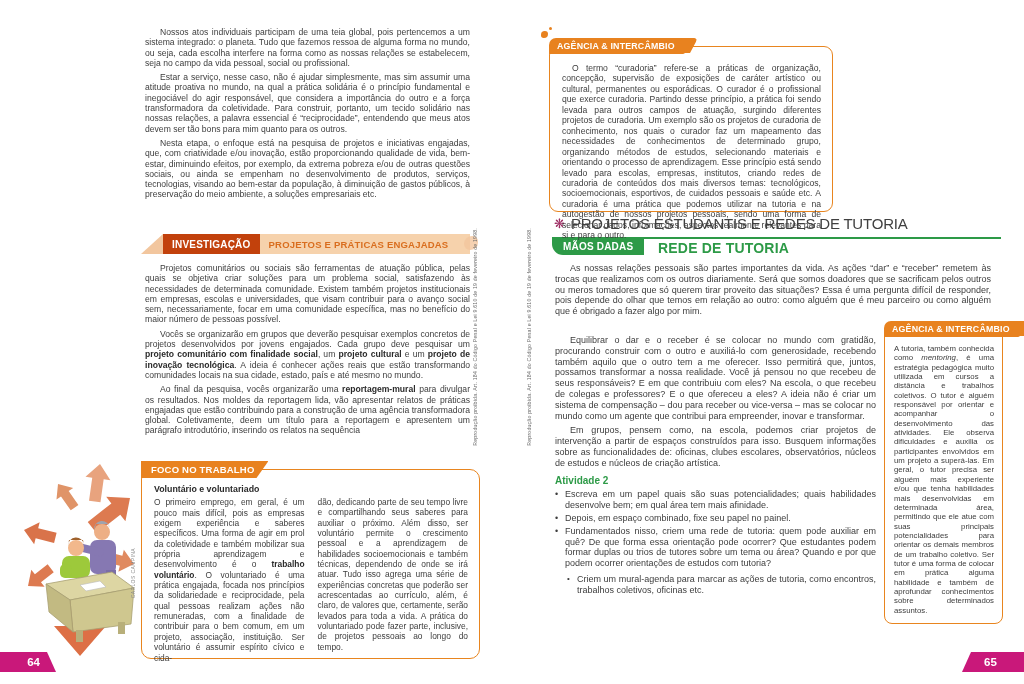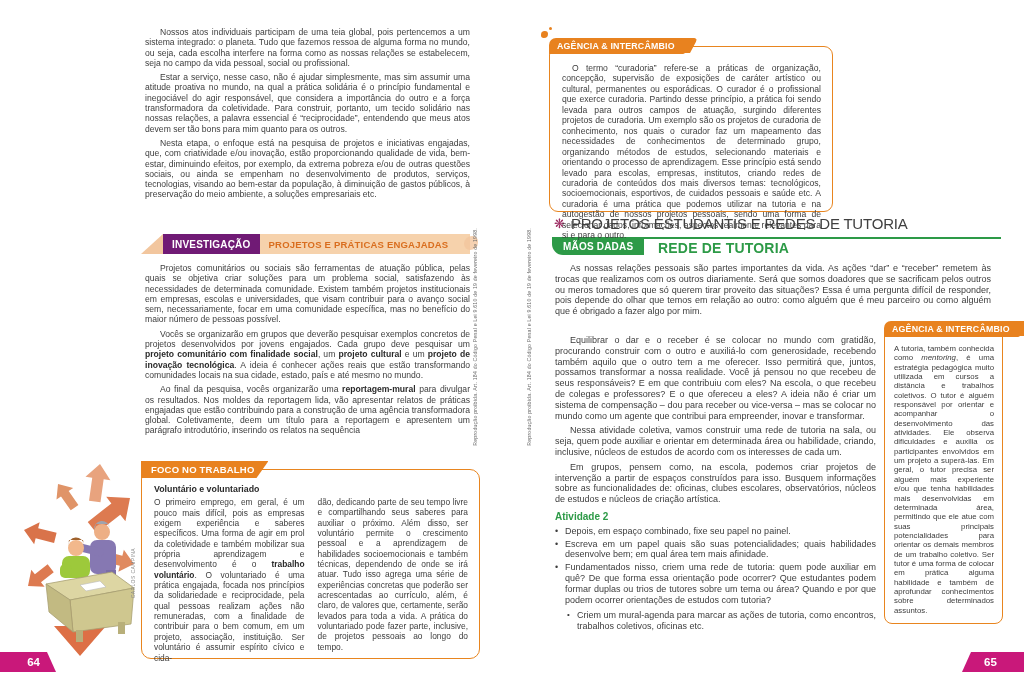--- a/index.html
+++ b/index.html
@@ -12,21 +12,21 @@
   .lp-size { font-size:8.6px; line-height:10.3px; }
   .rp-size { font-size:9px; line-height:10.8px; }
   b { color:#2b2b2b; }
 
   
   .lp-intro    { position:absolute; left:145px; top:27px;  width:325px; }
   .lp-research { position:absolute; left:145px; top:263px; width:325px; }
 
   .investigacao-banner { position:absolute; left:141px; top:234px; width:329px; height:20px; display:flex; align-items:stretch; }
   .inv-triangle { width:22px; background:#f2c69e; clip-path:polygon(0 100%, 100% 0, 100% 100%); }
-  .inv-label { background:#701a75; color:#fff; font-weight:700; font-size:10px; display:flex; align-items:center; padding:0 9px; letter-spacing:.2px; white-space:nowrap; }
+  .inv-label { background:#c2410c; color:#fff; font-weight:700; font-size:10px; display:flex; align-items:center; padding:0 9px; letter-spacing:.2px; white-space:nowrap; }
   .inv-strip { background:#f6d2ac; color:#d96e1f; font-weight:700; font-size:9.5px; display:flex; align-items:center; padding:2px 9px; flex:1; letter-spacing:.2px; white-space:nowrap; }
   .inv-splash { position:absolute; right:-8px; top:2px; width:14px; height:14px; background:#f2c69e; border-radius:60% 40% 55% 45%; opacity:.8; }
 
   
   .foco-banner { position:absolute; left:141px; top:461px; height:17px; background:#e8821f; color:#fff; font-weight:700; font-size:9.5px; display:flex; align-items:center; padding:0 14px 0 10px; clip-path:polygon(0 0,100% 0,calc(100% - 12px) 100%,0 100%); z-index:3; letter-spacing:.2px; }
   .foco-box { position:absolute; left:141px; top:469px; width:339px; height:190px; border:1.6px solid #e8851f; border-radius:10px; background:#fff; padding:14px 11px 8px 12px; z-index:2; }
   .foco-cols { display:flex; gap:13px; }
   .foco-col { width:152px; font-size:8.4px; line-height:10.35px; text-align:justify; }
   .foco-heading { font-weight:700; font-size:8.8px; margin-bottom:3px; color:#2b2b2b; }
 
@@ -171,28 +171,27 @@
     <div class="maos-label">MÃOS DADAS</div>
     <div class="maos-title">REDE DE TUTORIA</div>
   </div>
 
   <div class="rp-p1 body-text rp-size">
     <p>As nossas relações pessoais são partes importantes da vida. As ações “dar” e “receber” remetem às trocas que realizamos com os outros diariamente. Será que somos doadores que se sacrificam pelos outros ou meros tomadores que só querem tirar proveito das situações? Essa é uma pergunta difícil de responder, pois depende do olhar que temos em relação ao outro: como alguém que é meu parceiro ou como alguém que é obrigado a fazer algo por mim.</p>
   </div>
 
   <div class="rp-narrow body-text rp-size">
     <p>Equilibrar o dar e o receber é se colocar no mundo com gratidão, procurando construir com o outro e auxiliá-lo com generosidade, recebendo também aquilo que o outro tem a me oferecer. Isso permitirá que, juntos, possamos transformar a nossa realidade. Você já pensou no que recebeu de seus responsáveis? E em que contribuiu com eles? Na escola, o que recebeu de colegas e professores? E o que ofereceu a eles? A ideia não é criar um sistema de compensação – dou para receber ou vice-versa – mas se colocar no mundo como um agente que contribui para empreender, inovar e transformar.</p>
-    <p>Nessa atividade coletiva, vamos construir uma rede de tutoria na sala, ou seja, quem pode auxiliar e orientar em determinada área ou habilidade, criando, inclusive, núcleos de estudos de acordo com os interesses de cada um.</p>
 
     <p>Em grupos, pensem como, na escola, podemos criar projetos de intervenção a partir de espaços construídos para isso. Busquem informações sobre as funcionalidades de: oficinas, clubes escolares, observatórios, núcleos de estudos e núcleos de criação artística.</p>
 
     <div class="ativ-heading">Atividade 2</div>
     <ul class="bullets">
+      <li>Escreva em um papel quais são suas potencialidades; quais habilidades desenvolve bem; em qual área tem mais afinidade.</li>
       <li>Depois, em espaço combinado, fixe seu papel no painel.</li>
-      <li>Escreva em um papel quais são suas potencialidades; quais habilidades desenvolve bem; em qual área tem mais afinidade.</li>
       <li>Fundamentados nisso, criem uma rede de tutoria: quem pode auxiliar em quê? De que forma essa orientação pode ocorrer? Que estudantes podem formar duplas ou trios de tutores sobre um tema ou área? Quando e por que podem ocorrer orientações de estudos com tutoria?</li>
     </ul>
     <ul class="sub-bullets">
       <li>Criem um mural-agenda para marcar as ações de tutoria, como encontros, trabalhos coletivos, oficinas etc.</li>
     </ul>
   </div>
 
   <div class="agencia-banner sidebar-banner">AGÊNCIA &amp; INTERCÂMBIO</div>
   <div class="sidebar-box">
     <p>A tutoria, também conhecida como <i>mentoring</i>, é uma estratégia pedagógica muito utilizada em cursos a distância e trabalhos coletivos. O tutor é alguém responsável por orientar e acompanhar o desenvolvimento das atividades. Ele observa dificuldades e auxilia os participantes envolvidos em um projeto a superá-las. Em geral, o tutor precisa ser alguém mais experiente e/ou que tenha habilidades mais desenvolvidas em determinada área, permitindo que ele atue com suas principais potencialidades para orientar os demais membros de um trabalho coletivo. Ser tutor é uma forma de colocar em prática alguma habilidade e também de aprofundar conhecimentos sobre determinados assuntos.</p>

